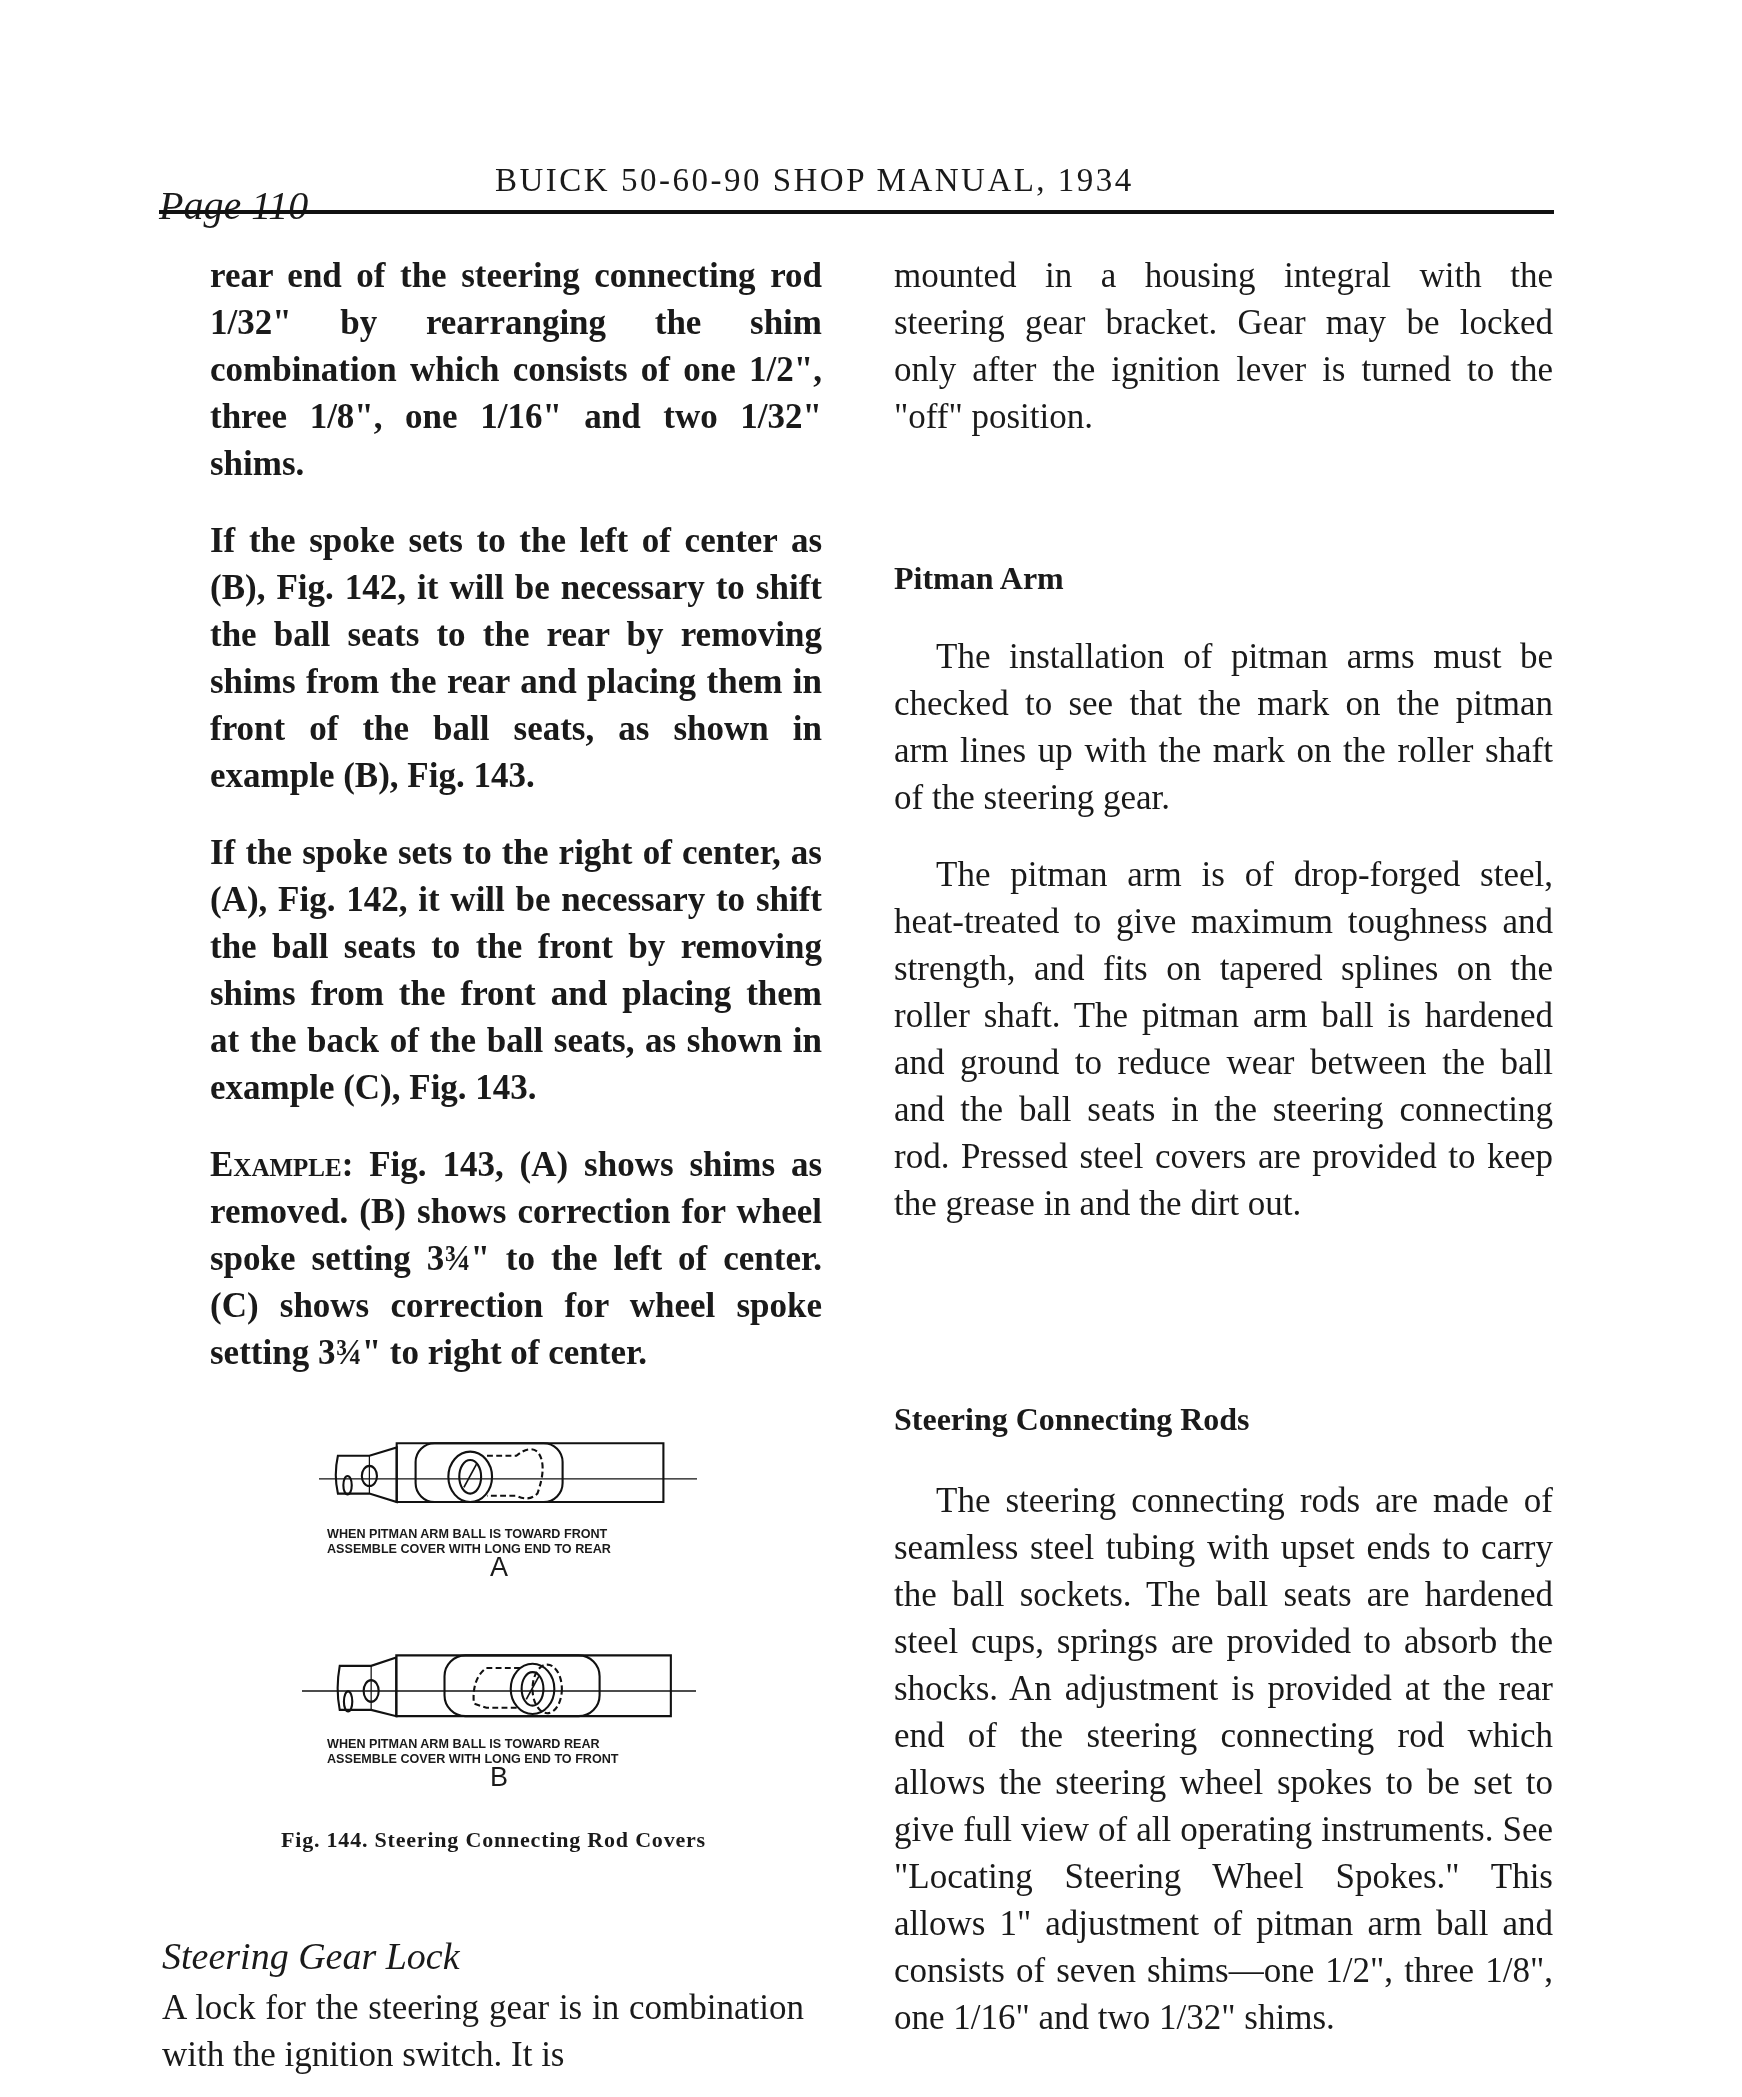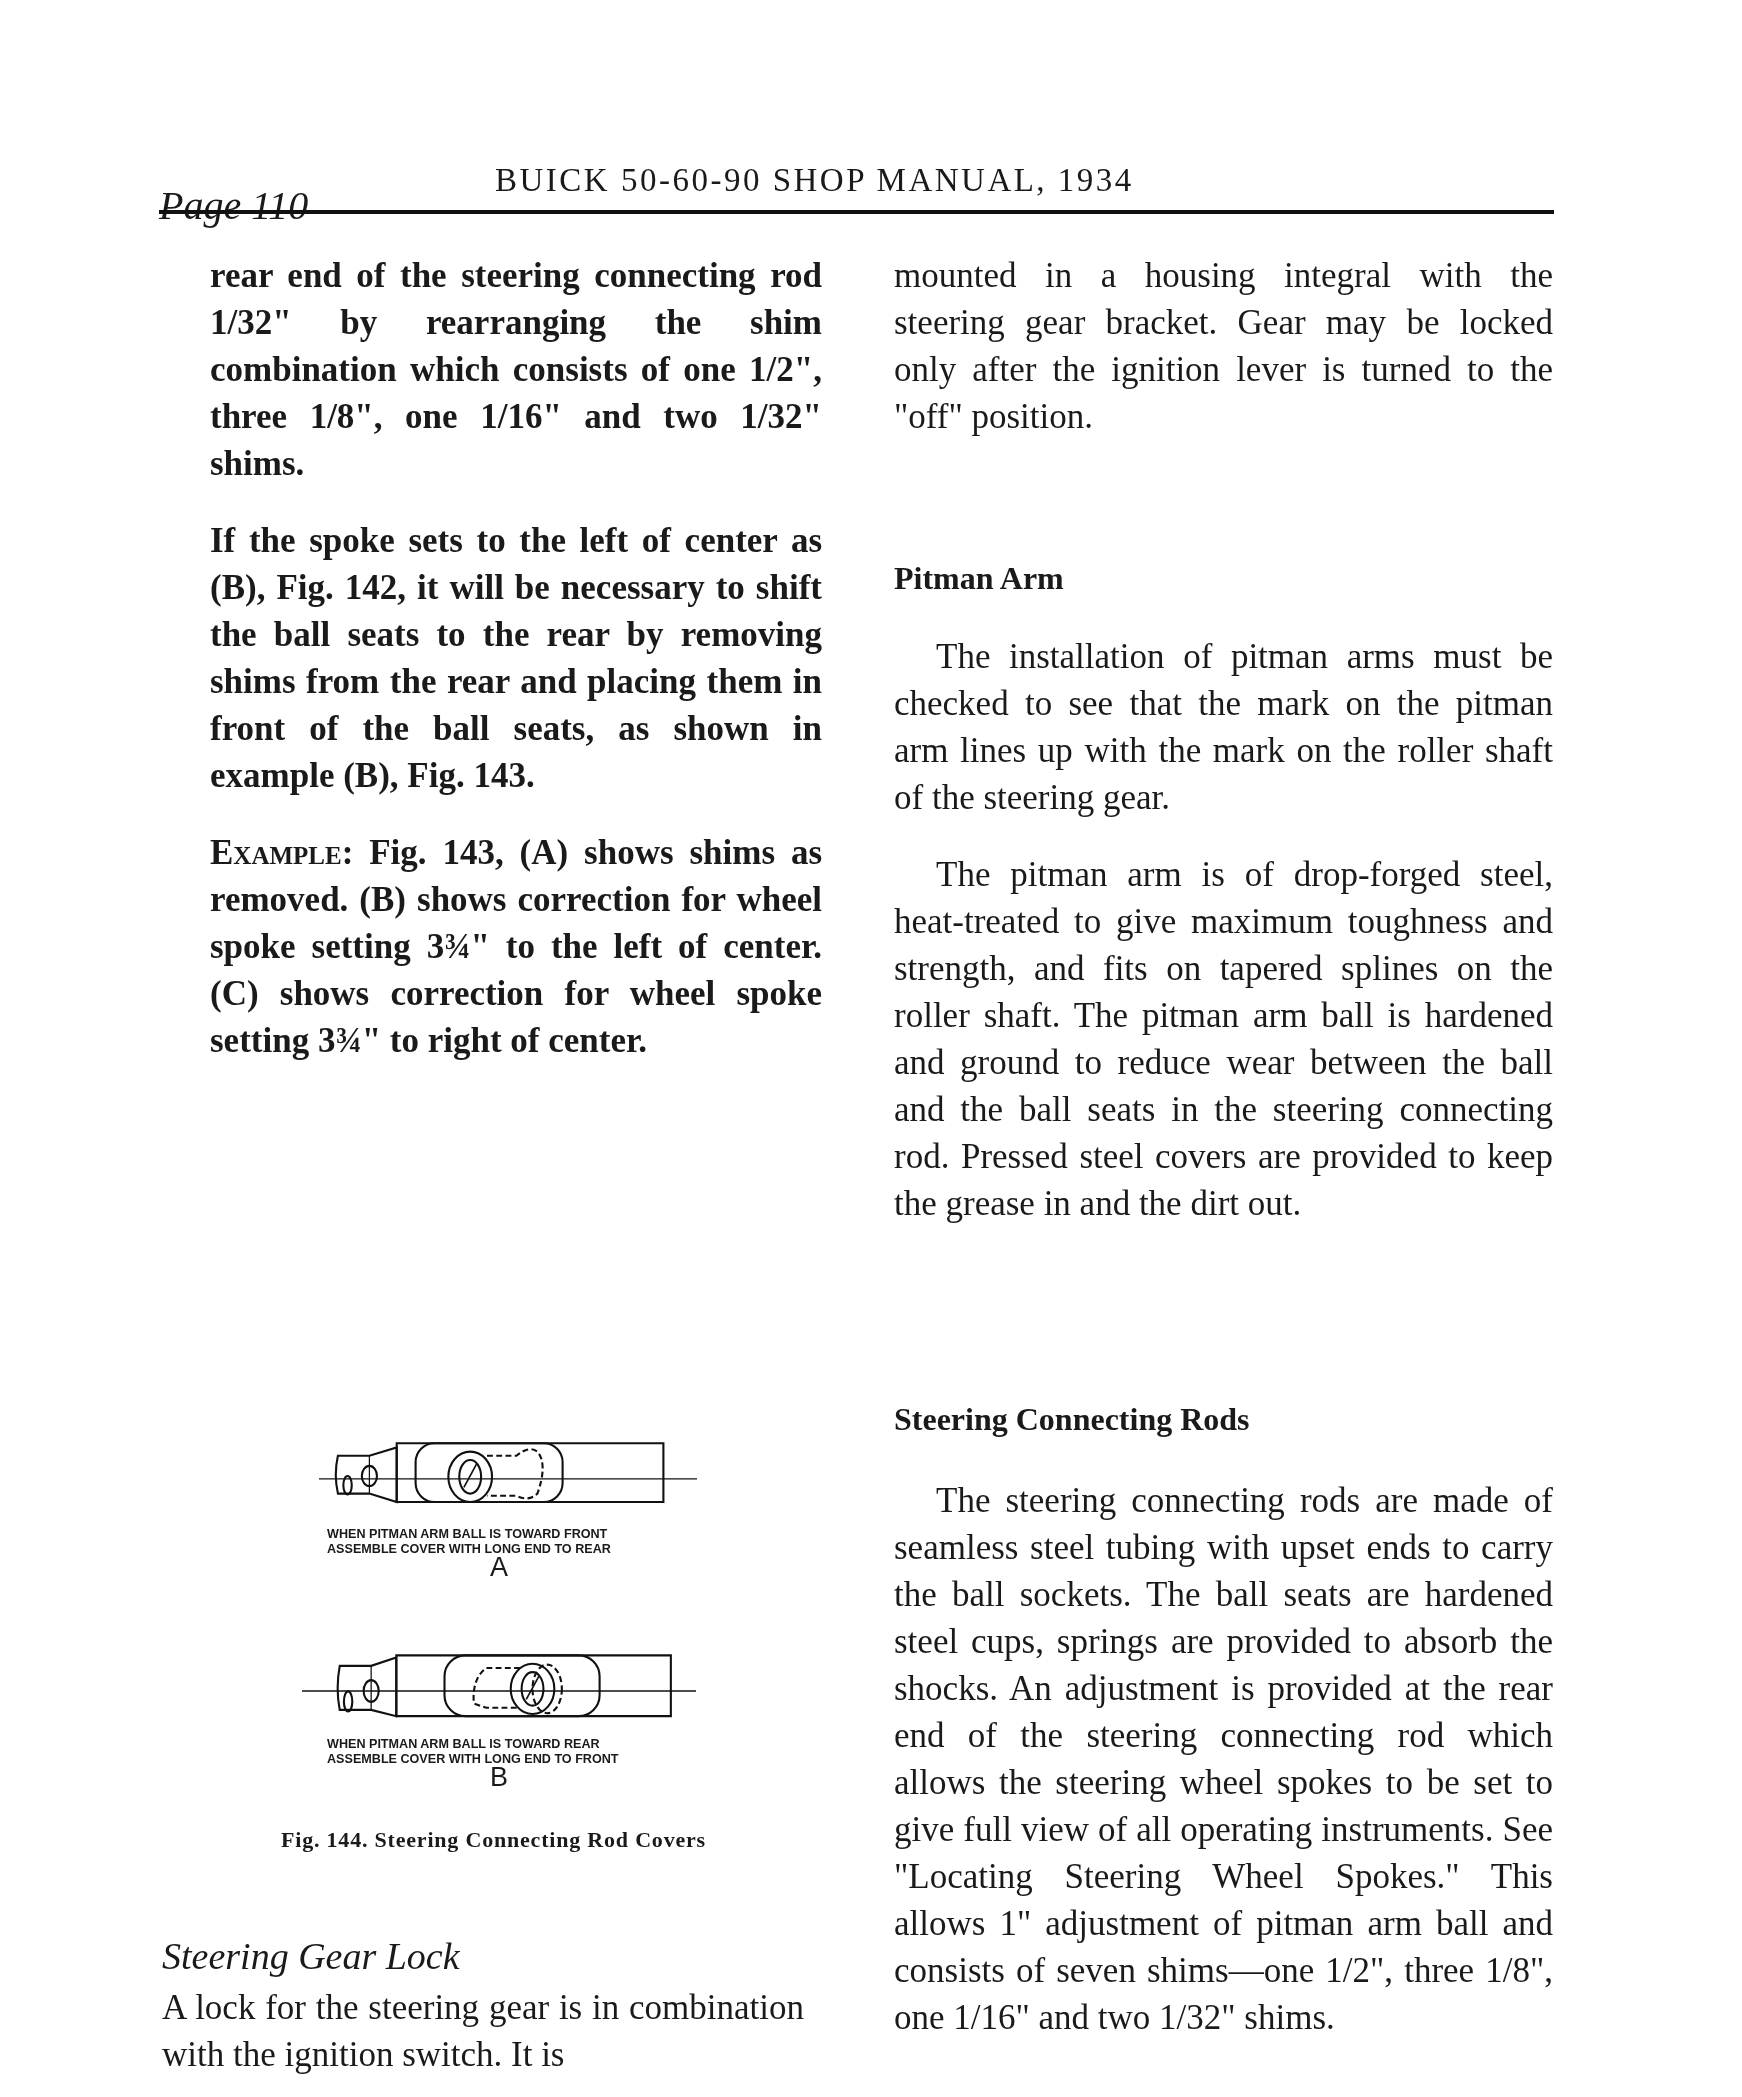--- a/index.html
+++ b/index.html
@@ -22,20 +22,21 @@
 </head>
 <body>
 
 <div class="hdr-page">Page 110</div>
 <div class="hdr-title">BUICK 50-60-90 SHOP MANUAL, 1934</div>
 <div class="hdr-rule"></div>
 
 <div class="col left" style="top:252px;">
   <p>rear end of the steering connecting rod 1/32" by rearranging the shim combination which consists of one 1/2", three 1/8", one 1/16" and two 1/32" shims.</p>
   <p>If the spoke sets to the left of center as (B), Fig. 142, it will be necessary to shift the ball seats to the rear by removing shims from the rear and placing them in front of the ball seats, as shown in example (B), Fig. 143.</p>
+  <p>If the spoke sets to the right of center, as (A), Fig. 142, it will be necessary to shift the ball seats to the front by removing shims from the front and placing them at the back of the ball seats, as shown in example (C), Fig. 143.</p>
   <p><span class="sc">Example:</span> <span>Fig. 143, (A) shows shims as removed. (B) shows correction for wheel spoke setting 3¾" to the left of center. (C) shows correction for wheel spoke setting 3¾" to right of center.</span></p>
 </div>
 
 <svg class="fig" style="left:319px;top:1439px;" width="378" height="84" viewBox="0 0 900 200">
   <g fill="none" stroke="#111" stroke-width="5">
     <line x1="0" y1="95" x2="900" y2="95" stroke-width="3"></line>
     <path d="M45 40 L120 40 L185 20 L185 150 L120 130 L45 130 Q35 85 45 40 Z"></path>
     <line x1="120" y1="40" x2="120" y2="130" stroke-width="3"></line>
     <ellipse cx="120" cy="88" rx="18" ry="24"></ellipse>
     <ellipse cx="68" cy="110" rx="10" ry="22"></ellipse>

